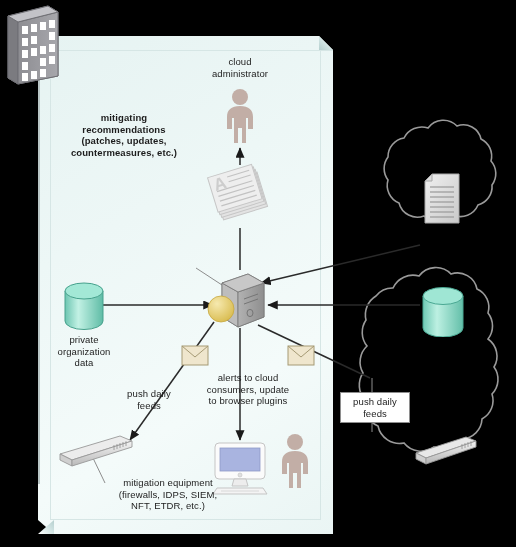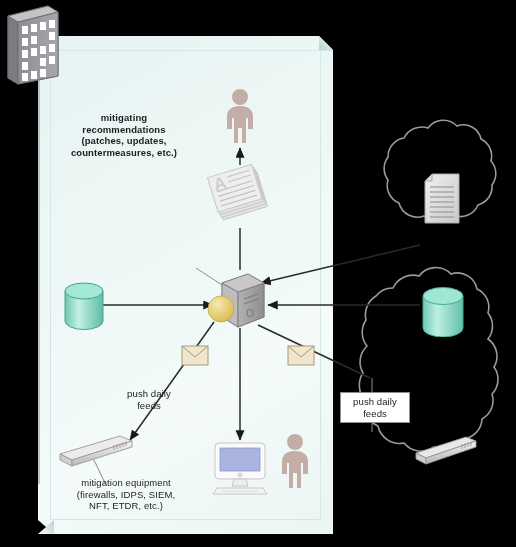--- a/index.html
+++ b/index.html
@@ -331,31 +331,39 @@
     <path d="M14,27 L74,8 L74,14 L14,33 Z" fill="url(#swg2)" stroke="#989898" stroke-width=".9"></path>
     <g stroke="#8f8f8f" stroke-width=".8">
       <line x1="56" y1="12" x2="56" y2="17"></line>
         <line x1="59" y1="11" x2="59" y2="16"></line>
       <line x1="62" y1="10" x2="62" y2="15"></line>
         <line x1="65" y1="9" x2="65" y2="14"></line>
       <line x1="68" y1="8.2" x2="68" y2="13"></line>
     </g>
   </svg>
 
+  <div class="lbl" style="left:195px;top:56px;width:90px;">cloud
+administrator</div>
 
   <div class="lbl" style="left:58px;top:112px;width:132px;font-weight:bold;">mitigating recommendations
 (patches, updates,
 countermeasures, etc.)</div>
 
 
-
+  <div class="lbl" style="left:48px;top:334px;width:72px;">private
+organization
+data</div>
+
+  <div class="lbl" style="left:196px;top:372px;width:104px;">alerts to cloud
+consumers, update
+to browser plugins</div>
 
   <div class="lbl" style="left:113px;top:388px;width:72px;">push daily
 feeds</div>
 
   <div class="lbl lbl-box" style="left:340px;top:392px;width:58px;">push daily
 feeds</div>
 
-  <div class="lbl" style="left:52px;top:477px;width:148px;">mitigation equipment
+  <div class="lbl" style="left:52px;top:477px;width:148px;padding-left:42px;">mitigation equipment
 (firewalls, IDPS, SIEM,
 NFT, ETDR, etc.)</div>
 
 </div>
 
 </body></html>

